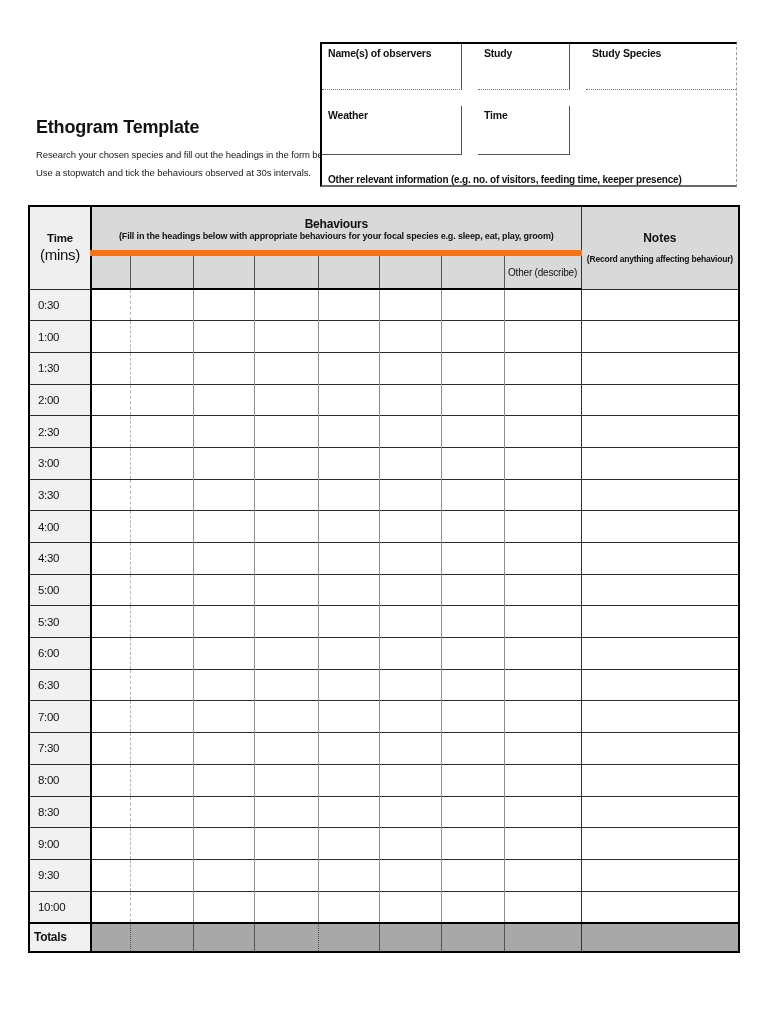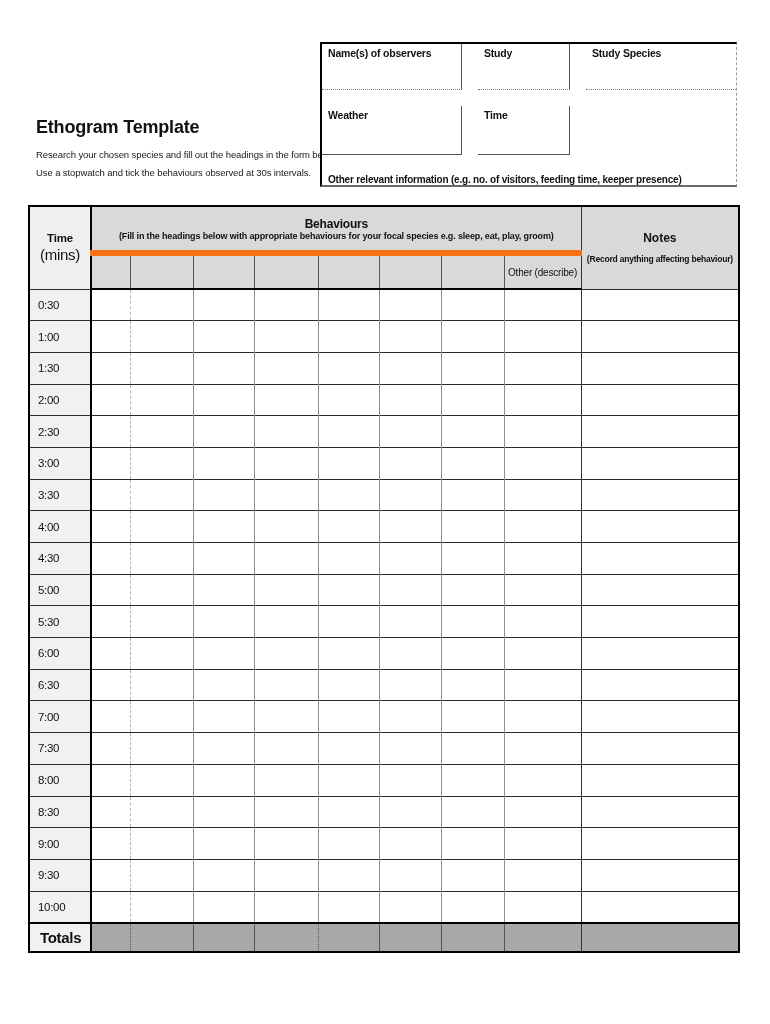--- a/index.html
+++ b/index.html
@@ -63,21 +63,21 @@
   tbody td{height:31.7px;border-top:1px solid #2a2a2a;border-left:1px solid #8d8d8d;
            background:#fff;}
   tbody td.time-cell{background:#f1f1f1;border-left:none;border-right:2px solid #000;
         font-size:11.5px;letter-spacing:-0.3px;padding-left:8px;vertical-align:middle;}
   tbody td.dashed-left{border-left:1px dashed #b5b5b5;}
   tbody td.notes-cell{border-left:1px solid #333;}
 
   tr.totals td{background:#a8a8a8;height:29px;border-top:2px solid #000;
                border-left:1px solid #555;}
   tr.totals td.totals-label{background:#f1f1f1;border-left:none;border-right:2px solid #000;
-        font-size:15px;font-weight:bold;letter-spacing:-0.3px;padding-left:10px;
+        font-size:12px;font-weight:bold;letter-spacing:-0.3px;padding-left:4px;
         vertical-align:middle;}
   tr.totals td.dashed-left{border-left:1px dotted #555;}
   tr.totals td.notes-cell{border-left:1px solid #333;}
 </style>
 </head>
 <body>
 
 <div class="page">
 
 

